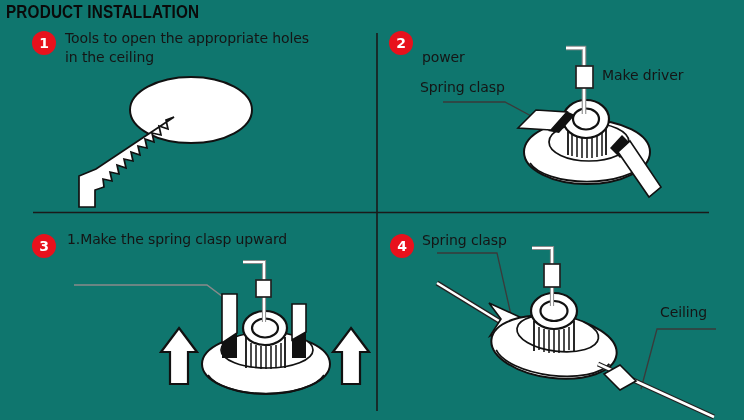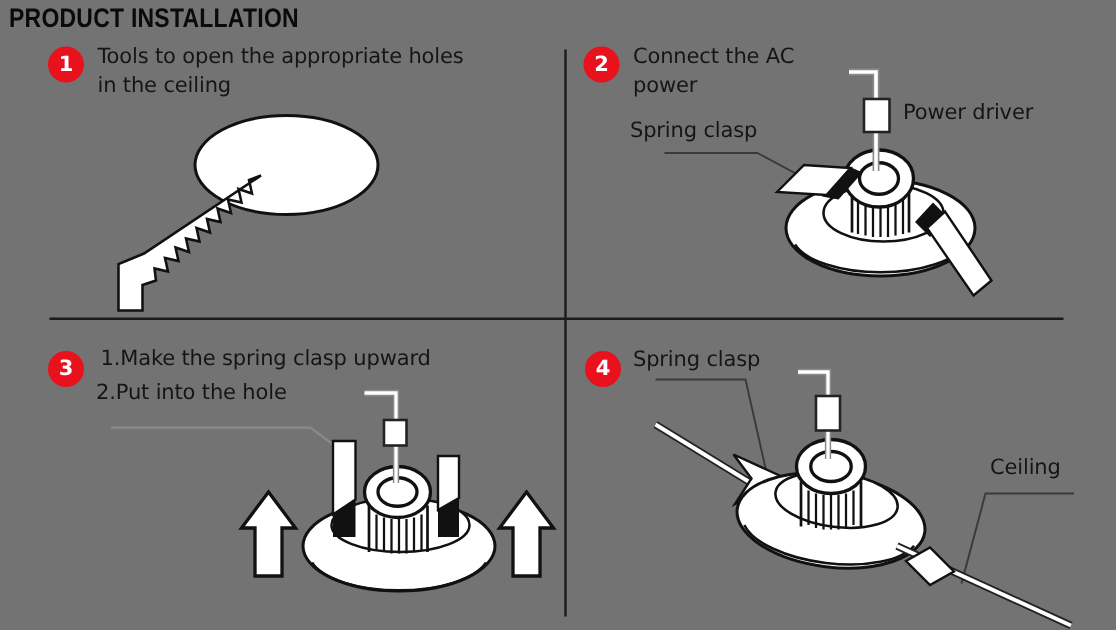--- a/index.html
+++ b/index.html
@@ -1,16 +1,16 @@
 <!DOCTYPE html>
 <html><head>
 <meta charset="utf-8">
 <style>
   html,body{margin:0;padding:0;background:#fff;}
-  .canvas{position:relative;width:744px;height:420px;background:#737373;overflow:hidden;
+  .canvas{position:relative;width:744px;height:420px;background:#0f766e;overflow:hidden;
           font-family:"DejaVu Sans",sans-serif;color:#151515;}
   .art{position:absolute;left:0;top:0;}
   .title{position:absolute;left:6px;top:2px;font:bold 18px/21px "Liberation Sans",sans-serif;
          color:#0a0a0a;transform:scaleX(.85);transform-origin:0 50%;white-space:nowrap;letter-spacing:.2px;}
   .badge{position:absolute;width:24px;height:24px;border-radius:50%;background:#e8111c;
          color:#fff;font:bold 14px/24px "DejaVu Sans",sans-serif;text-align:center;}
   .txt{position:absolute;font:500 14px/19px "DejaVu Sans",sans-serif;letter-spacing:-.1px;
        white-space:nowrap;color:#151515;}
 </style>
 </head>
@@ -102,26 +102,24 @@
     </g>
   </svg>
 
   <div class="title">PRODUCT INSTALLATION</div>
 
   <div class="badge" style="left:32px;top:31px;">1</div>
   <div class="txt" style="left:65px;top:29px;">Tools to open the appropriate holes</div>
   <div class="txt" style="left:65px;top:48px;">in the ceiling</div>
 
   <div class="badge" style="left:389px;top:31px;">2</div>
-  <div class="txt" style="left:422px;top:29px;">Connect the AC</div>
   <div class="txt" style="left:422px;top:48px;text-align:center;">power</div>
   <div class="txt" style="left:420px;top:78px;">Spring clasp</div>
-  <div class="txt" style="left:602px;top:66px;">Power driver</div>
+  <div class="txt" style="left:602px;top:66px;">Make driver</div>
 
   <div class="badge" style="left:32px;top:234px;">3</div>
   <div class="txt" style="left:67px;top:230px;">1.Make the spring clasp upward</div>
-  <div class="txt" style="left:64px;top:253px;">2.Put into the hole</div>
 
   <div class="badge" style="left:390px;top:234px;">4</div>
   <div class="txt" style="left:422px;top:231px;">Spring clasp</div>
   <div class="txt" style="left:660px;top:303px;text-align:right;">Ceiling</div>
 
 </div>
 
 </body></html>

